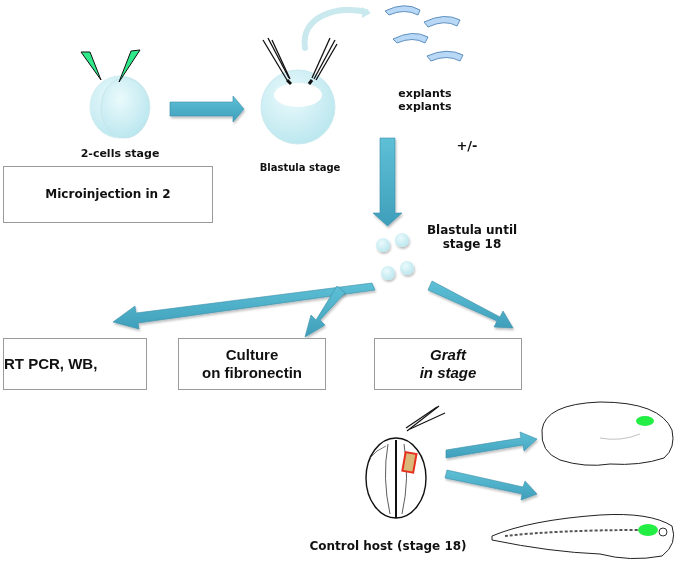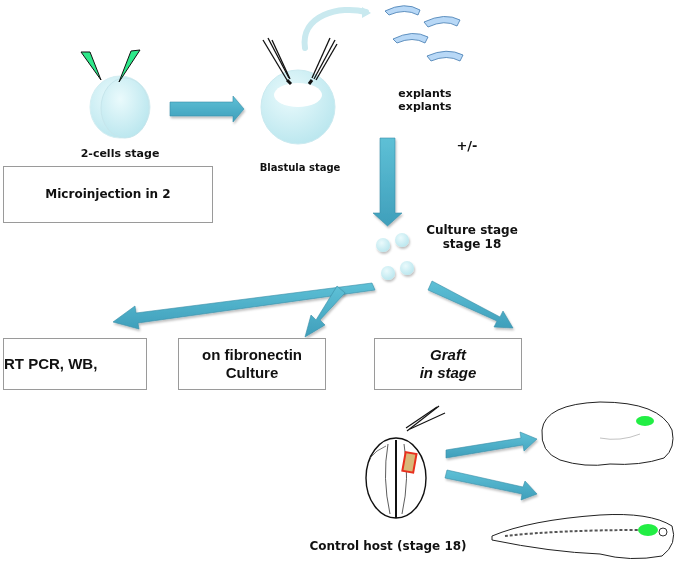--- a/index.html
+++ b/index.html
@@ -135,39 +135,39 @@
 <div class="lbl" style="left:70px; top:147px; width:100px; font-size:11px;">2-cells stage</div>
 <div class="lbl" style="left:252px; top:162px; width:96px; font-size:10px;">Blastula stage</div>
 <div class="lbl" style="left:385px; top:87px; width:80px; font-size:11px;">
   <div>explants</div>
   <div>explants</div>
 </div>
 <div class="lbl" style="left:412px; top:138px; width:110px; font-size:13px; line-height:1.3;">
   <div>+/-</div>
 </div>
 <div class="lbl" style="left:424px; top:223px; width:96px; font-size:12px;">
-  <div>Culture stage</div>
+  <div>Blastula until</div>
   <div>stage 18</div>
 </div>
 <div class="lbl" style="left:308px; top:539px; width:160px; font-size:12px;">Control host (stage 18)</div>
 
 <div class="box" style="left:3px; top:166px; width:210px; height:57px; font-size:12px;">
   <div>
     <div>Microinjection in 2</div>
   </div>
 </div>
 <div class="box sans-arial" style="left:3px; top:338px; width:144px; height:52px; font-size:15px; justify-content:flex-start; text-align:left; padding-left:0;">
   <div>
     <div>RT PCR, WB,</div>
   </div>
 </div>
 <div class="box sans-arial" style="left:178px; top:338px; width:148px; height:52px; font-size:15px;">
   <div>
+    <div>Culture</div>
     <div>on fibronectin</div>
-    <div>Culture</div>
   </div>
 </div>
 <div class="box sans-arial" style="left:374px; top:338px; width:148px; height:52px; font-size:15px;font-style:italic;">
   <div>
     <div>Graft</div>
     <div>in stage</div>
   </div>
 </div>
 
 </body></html>

